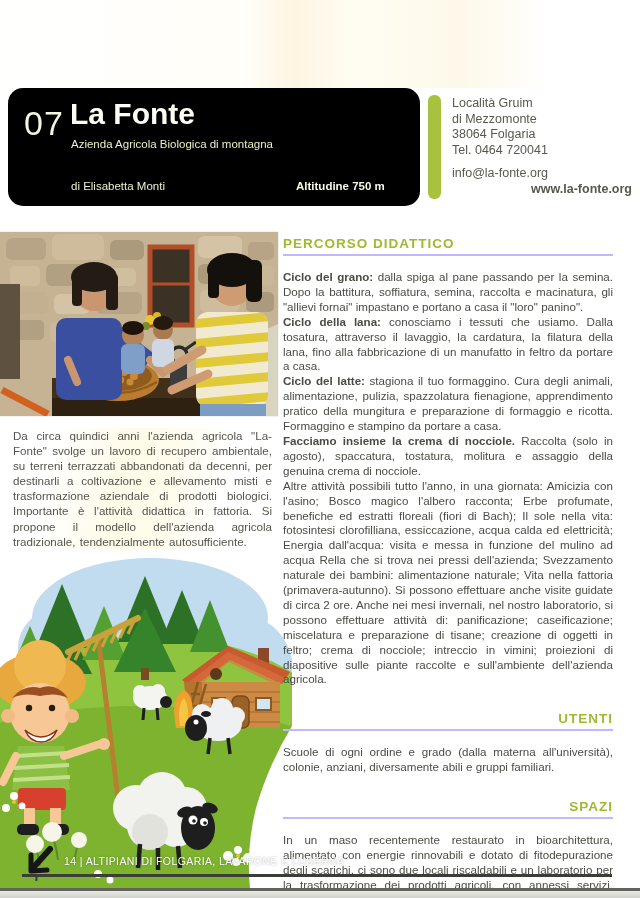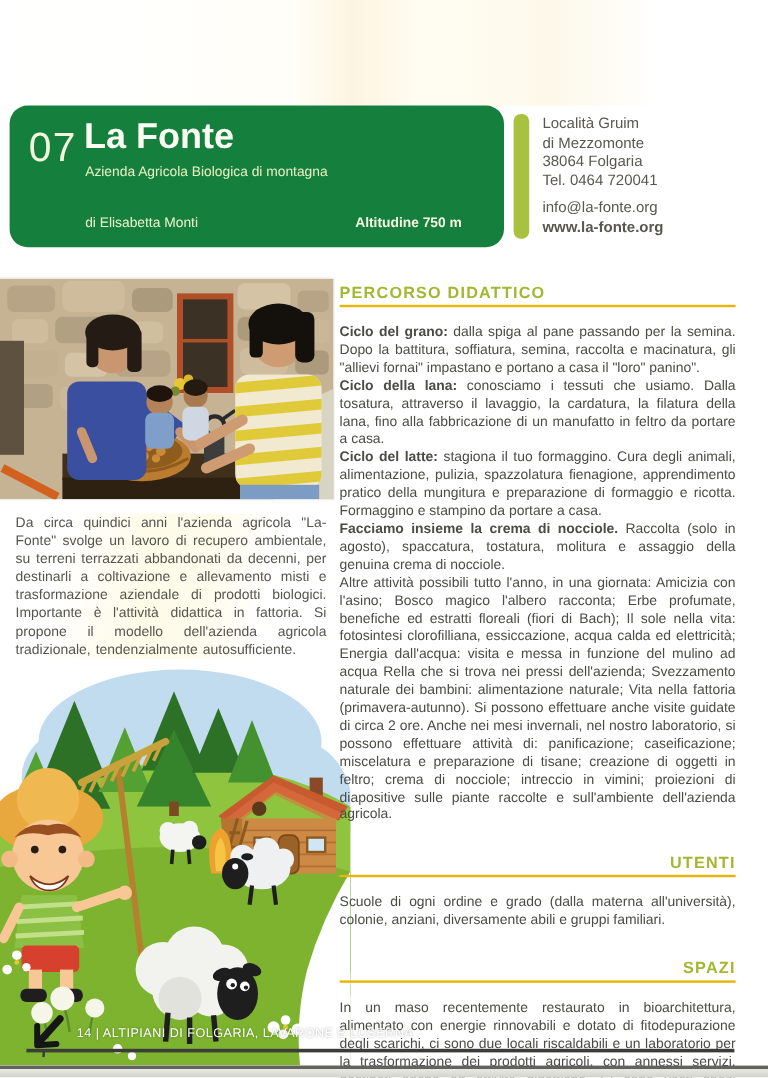--- a/index.html
+++ b/index.html
@@ -11,21 +11,21 @@
     overflow:hidden;
     color:#4b4b46;
   }
   .scan-top {
     position:absolute; left:0; top:0; width:640px; height:88px;
     background:linear-gradient(90deg,#ffffff 0%,#fffef8 38%,#fdf5e2 46%,#fffdf3 56%,#fdf8e9 72%,#ffffff 86%);
   }
   
   .header-card {
     position:absolute; left:8px; top:88px; width:412px; height:118px;
-    background:#15803d; border-radius:15px;
+    background:#000000; border-radius:15px;
   }
   .hdr-number {
     position:absolute; left:16px; top:16px;
     font-size:34px; font-weight:400; color:#f3f6dc; letter-spacing:1px;
   }
   .hdr-title {
     position:absolute; left:62px; top:9px;
     font-size:30px; font-weight:700; color:#fcfdf3;
   }
   .hdr-subtitle {
@@ -43,21 +43,21 @@
   .side-tab {
     position:absolute; left:428px; top:95px; width:13px; height:104px;
     background:#a8c23f; border-radius:6px;
   }
   
   .contact {
     position:absolute; left:452px; top:96px; width:180px;
     font-size:12.5px; line-height:15.5px; color:#58584f;
   }
   .contact .email-block { margin-top:8px; }
-  .contact .website { font-weight:700; }
+  .contact .website { font-weight:700;text-align:right; }
   
   .photo {
     position:absolute; left:0; top:232px; width:278px; height:184px;
     box-shadow:0 0 0 1px rgba(0,0,0,0.05);
   }
   
   .intro {
     position:absolute; left:13px; top:428px; width:259px;
     font-size:11.6px; line-height:15.1px; text-align:justify; color:#55554e;
     word-spacing:1px;
@@ -66,21 +66,21 @@
   
   .illustration {
     position:absolute; left:0; top:556px; width:292px; height:332px;
   }
   
   .right-col {
     position:absolute; left:283px; top:236px; width:330px;
   }
   .sec-heading {
     font-size:13.5px; font-weight:700; letter-spacing:1px; color:#a3b832;
-    border-bottom:2px solid #eab308; padding-bottom:3px;
+    border-bottom:2px solid #c4b5fd; padding-bottom:3px;
   }
   .right-col p {
     font-size:11.6px; line-height:14.9px; text-align:justify; color:#4b4b46;
   }
   .lead { font-weight:700; }
   .sec-gap { margin-top:24px;text-align:right; }
   .after-head { margin-top:14px; }
   
   .footer-arrow {
     position:absolute; left:22px; top:845px; width:36px; height:36px; z-index:6;

